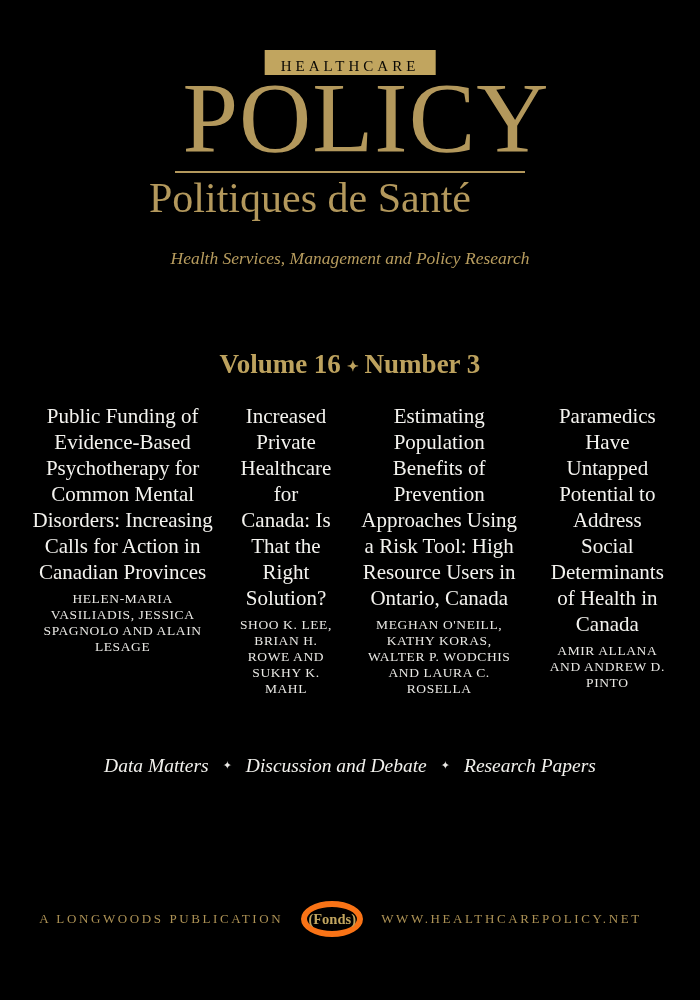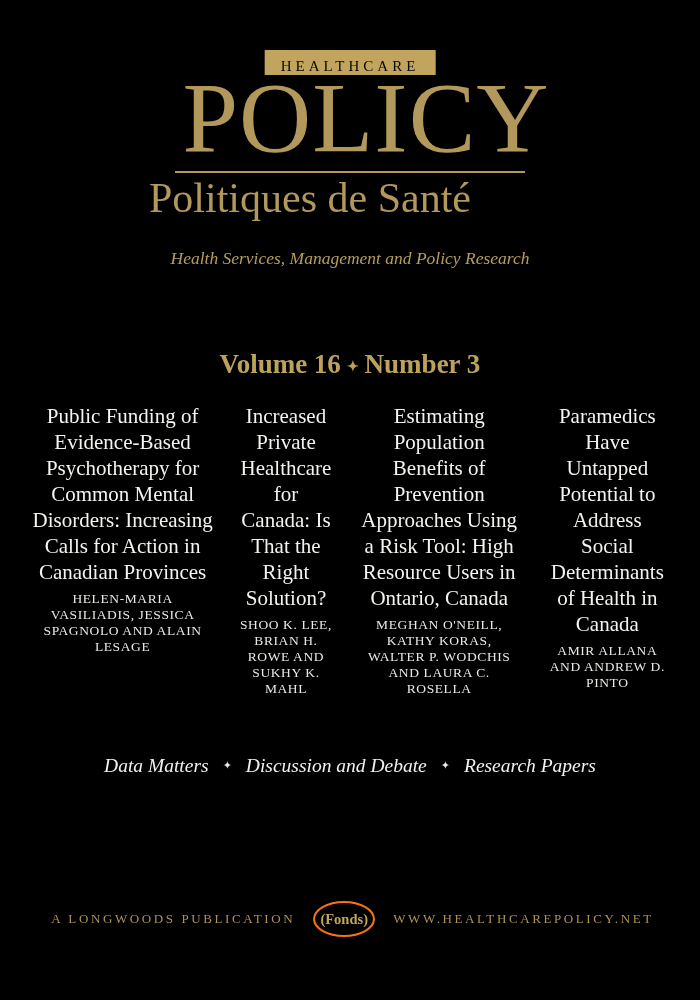--- a/index.html
+++ b/index.html
@@ -53,29 +53,29 @@
   .categories {
     position:absolute; top:755px; left:0; width:700px;
     color:#f2f1ed; font-style:italic; font-size:19.5px; white-space:nowrap;
   }
   .categories .sep {
     font-style:normal; font-size:11px; vertical-align:3px; padding:0 14px;
     color:#e9e8e4;
   }
   
   .footer {
-    position:absolute; top:901px; left:12px; width:681px;
+    position:absolute; top:901px; left:0; width:681px;
     display:flex; align-items:center; justify-content:center; gap:18px;
     color:#ad9255;
   }
   .footer .foot-text {
     font-size:13px; letter-spacing:2.6px; white-space:nowrap;
   }
   .fonds-logo {
-    width:62px; height:36px; border:2px solid #f97316; border-radius:50%;
+    width:62px; height:36px; border:6px solid #f97316; border-radius:50%;
     display:flex; align-items:center; justify-content:center;
     color:#c1a55f; font-weight:bold; font-size:14.5px; letter-spacing:0;
     white-space:nowrap;
   }
 </style>
 </head>
 <body>
 
 <div class="cover">
 

